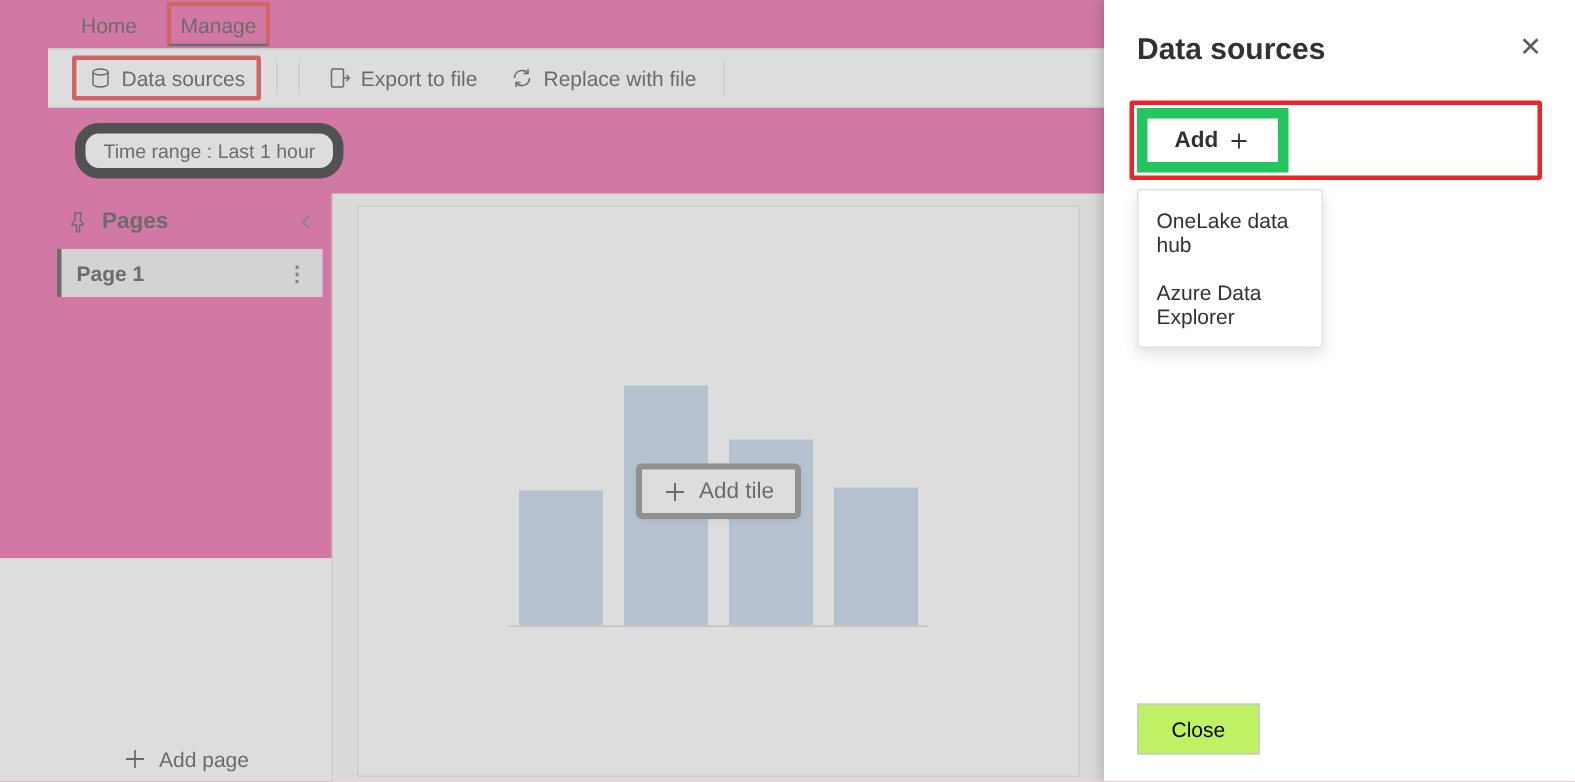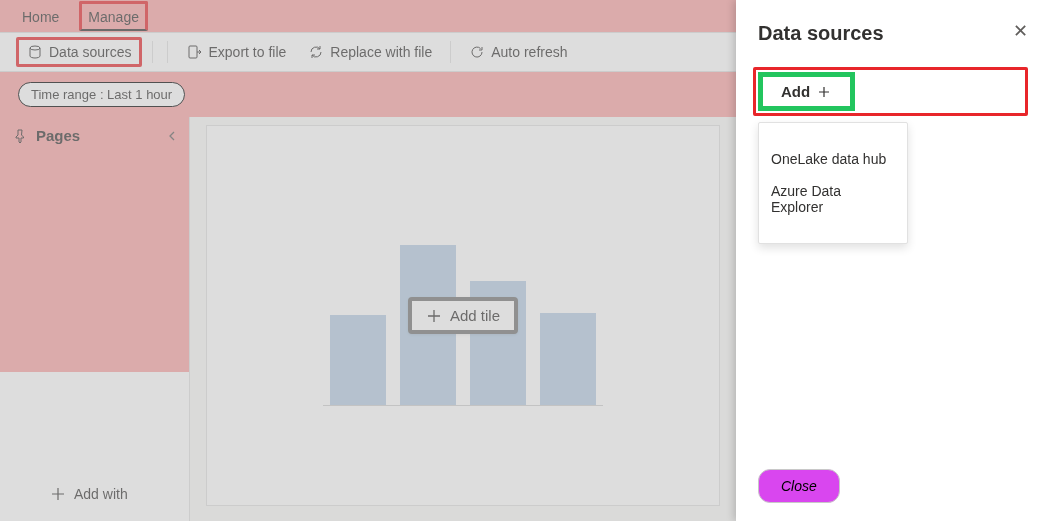--- a/index.html
+++ b/index.html
@@ -2,37 +2,37 @@
 <html><head>
 <meta charset="utf-8">
 <style>
   * { box-sizing: border-box; }
   html, body { margin:0; padding:0; font-family: "Segoe UI", Arial, sans-serif; font-size:14px; color:#323130; }
   body { width:1050px; height:521px; overflow:hidden; background:#fff; position:relative; }
 
   
   .dim-layer { position:absolute; top:0; left:0; width:736px; height:521px; background:rgba(180,180,180,0.45); pointer-events:none; z-index:5; }
 
-  .main { position:absolute; top:0; left:0; width:736px; height:372px; background:#fca5a5; }
+  .main { position:absolute; top:0; left:0; width:736px; height:372px; background:#ec4899;padding-left:32px; }
 
   
   .tabs { display:flex; align-items:center; padding:0 16px; height:32px; }
   .tab { padding:5px 6px 4px; margin-right:14px; color:#323130; cursor:pointer; font-size:14px; }
   .tab.active { border-bottom:2px solid #323130; font-weight:400; }
   .hl-red { border:3px solid #e8262a; border-radius:2px; }
 
   
   .toolbar { height:40px; border-top:1px solid #e1e1e1; border-bottom:1px solid #e1e1e1; display:flex; align-items:center; padding:0 16px; gap:6px; background:#fff; }
   .tbtn { display:inline-flex; align-items:center; padding:4px 8px; gap:6px; color:#323130; cursor:pointer; font-size:14px; }
   .tsep { width:1px; height:22px; background:#e1e1e1; margin:0 4px; }
   .ico { width:16px; height:16px; display:inline-flex; align-items:center; justify-content:center; }
 
   
   .chip-row { padding:10px 18px; }
-  .chip { display:inline-flex; align-items:center; border:1px solid #000000; background:#fff; border-radius:16px; padding:4px 12px; font-size:13px; }
+  .chip { display:inline-flex; align-items:center; border:7px solid #000000; background:#fff; border-radius:16px; padding:4px 12px; font-size:13px; }
 
   
   .body { display:flex; height:calc(521px - 32px - 40px - 44px); }
   .side { width:190px; border-right:1px solid #e1e1e1; display:flex; flex-direction:column; padding:6px 0; }
   .side-header { display:flex; align-items:center; justify-content:space-between; padding:4px 12px 10px; }
   .side-title { font-weight:600; font-size:15px; display:flex; align-items:center; gap:8px; }
   .collapse { color:#605e5c; cursor:pointer; font-size:14px; }
   .page-item { display:flex; align-items:center; justify-content:space-between; margin:0 6px; padding:8px 10px; background:#ededed; border-left:3px solid #323130; font-weight:600; }
   .page-item .dots { color:#605e5c; cursor:pointer; }
   .add-page { margin-top:auto; padding:14px 0 14px 50px; display:flex; align-items:center; gap:8px; color:#323130; cursor:pointer; font-size:14px; }
@@ -49,28 +49,28 @@
   .b4 { height:92px; }
 
   .add-tile-btn { position:absolute; background:#fff; border:4px solid #737373; border-radius:4px; padding:6px 14px; display:flex; align-items:center; gap:8px; font-size:15px; cursor:pointer; box-shadow:0 1px 3px rgba(0,0,0,.1); }
 
   
   .panel { position:absolute; top:0; right:0; width:314px; height:521px; background:#fff; box-shadow:-2px 0 8px rgba(0,0,0,.18); z-index:10; display:flex; flex-direction:column; padding:22px 22px 18px; }
   .panel-header { display:flex; justify-content:space-between; align-items:flex-start; }
   .panel-title { font-size:20px; font-weight:600; margin:0 0 22px; }
   .close-x { font-size:18px; color:#605e5c; cursor:pointer; line-height:1; }
 
-  .add-btn { align-self:flex-start; display:inline-flex; align-items:center; gap:6px; padding:6px 18px; border:5px solid #22c55e; background:#fff; cursor:pointer; font-weight:600; font-size:15px; }
+  .add-btn { align-self:flex-start; display:inline-flex; align-items:center; gap:6px; padding:6px 18px; border:7px solid #22c55e; background:#fff; cursor:pointer; font-weight:600; font-size:15px; }
   .add-wrap.hl-red { padding:2px; border-width:3px; display:inline-block; margin-left:-5px; }
 
-  .dropdown { margin-top:6px; width:150px; border:1px solid #e1e1e1; border-radius:2px; box-shadow:0 4px 10px rgba(0,0,0,.12); background:#fff; padding:20px 0; }
+  .dropdown { margin-top:6px; width:124px; border:1px solid #e1e1e1; border-radius:2px; box-shadow:0 4px 10px rgba(0,0,0,.12); background:#fff; padding:4px 0; }
   .dd-item { padding:8px 12px; cursor:pointer; font-size:14px; }
 
   .panel-footer { margin-top:auto; }
-  .close-btn { border:1px solid #c8c8c8; background:#d946ef; border-radius:12px; padding:8px 22px; cursor:pointer; font-size:14px;font-style:italic; }
+  .close-btn { border:1px solid #c8c8c8; background:#bef264; border-radius:0; padding:8px 22px; cursor:pointer; font-size:14px; }
 
   svg { display:block; }
 </style>
 </head>
 <body>
 
 <div class="main">
 
   <div class="tabs">
     <span class="tab">Home</span>
@@ -101,29 +101,20 @@
     <span class="tbtn">
       <span class="ico">
         <svg width="16" height="16" viewBox="0 0 16 16">
             <path d="M3 8a5 5 0 019-3M13 8a5 5 0 01-9 3" fill="none" stroke="#323130" stroke-width="1"></path>
             <path d="M12 2v3h-3M4 14v-3h3" fill="none" stroke="#323130" stroke-width="1"></path>
           </svg>
       </span>
       <span>Replace with file</span>
     </span>
     <span class="tsep"></span>
-    <span class="tbtn">
-      <span class="ico">
-        <svg width="16" height="16" viewBox="0 0 16 16">
-            <path d="M13 8a5 5 0 11-1.5-3.5" fill="none" stroke="#323130" stroke-width="1"></path>
-            <path d="M13 3v3h-3" fill="none" stroke="#323130" stroke-width="1"></path>
-          </svg>
-      </span>
-      <span>Auto refresh</span>
-    </span>
   </div>
 
   <div class="chip-row">
     <span class="chip">Time range : Last 1 hour</span>
   </div>
 
   <div class="body">
     <div class="side">
       <div class="side-header">
         <span class="side-title">
@@ -133,27 +124,31 @@
               </svg>
           </span>
           <span>Pages</span>
         </span>
         <span class="collapse">
           <svg width="10" height="10" viewBox="0 0 10 10">
               <path d="M7 1L3 5l4 4" fill="none" stroke="#605e5c" stroke-width="1.3"></path>
             </svg>
         </span>
       </div>
+      <div class="page-item">
+        <span>Page 1</span>
+        <span class="dots">⋮</span>
+      </div>
       <div class="add-page">
         <span class="ico">
           <svg width="14" height="14" viewBox="0 0 14 14">
               <path d="M7 1v12M1 7h12" stroke="#323130" stroke-width="1.2"></path>
             </svg>
         </span>
-        <span>Add with</span>
+        <span>Add page</span>
       </div>
     </div>
 
     <div class="canvas-wrap">
       <div class="canvas">
         <div class="bars">
           <div class="bar b1"></div>
           <div class="bar b2"></div>
           <div class="bar b3"></div>
           <div class="bar b4"></div>

